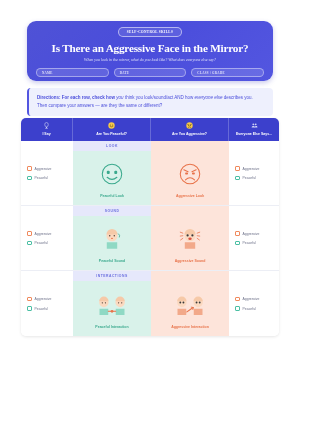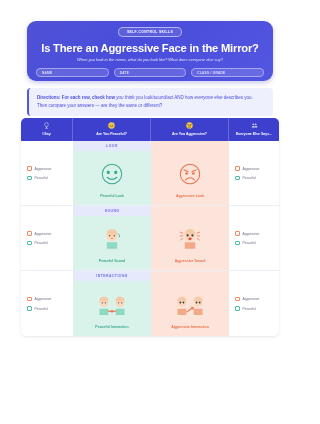--- a/index.html
+++ b/index.html
@@ -12,20 +12,21 @@
   .page { position: relative; width: 300px; height: 424px; background:#fff; }
 
   
   .hero {
     position: absolute; left: 27px; top: 21px; width: 246px; height: 60px;
     background: linear-gradient(135deg,#4f52d6 0%,#4a4ddb 45%,#5356e0 100%);
     border-radius: 9px;
     display: flex; flex-direction: column; align-items: center;
     padding-top: 6px;
     box-shadow: 0 2px 5px rgba(70,70,190,.28);
+    font-family: Liberation Serif, serif;
   }
   .badge {
     border: 1px solid rgba(255,255,255,.55);
     border-radius: 8px;
     color: #fff;
     font-size: 3.4px; letter-spacing: .35px; font-weight: 700;
     padding: 2.2px 8px;
     background: rgba(255,255,255,.10);
     white-space: nowrap;
   }

